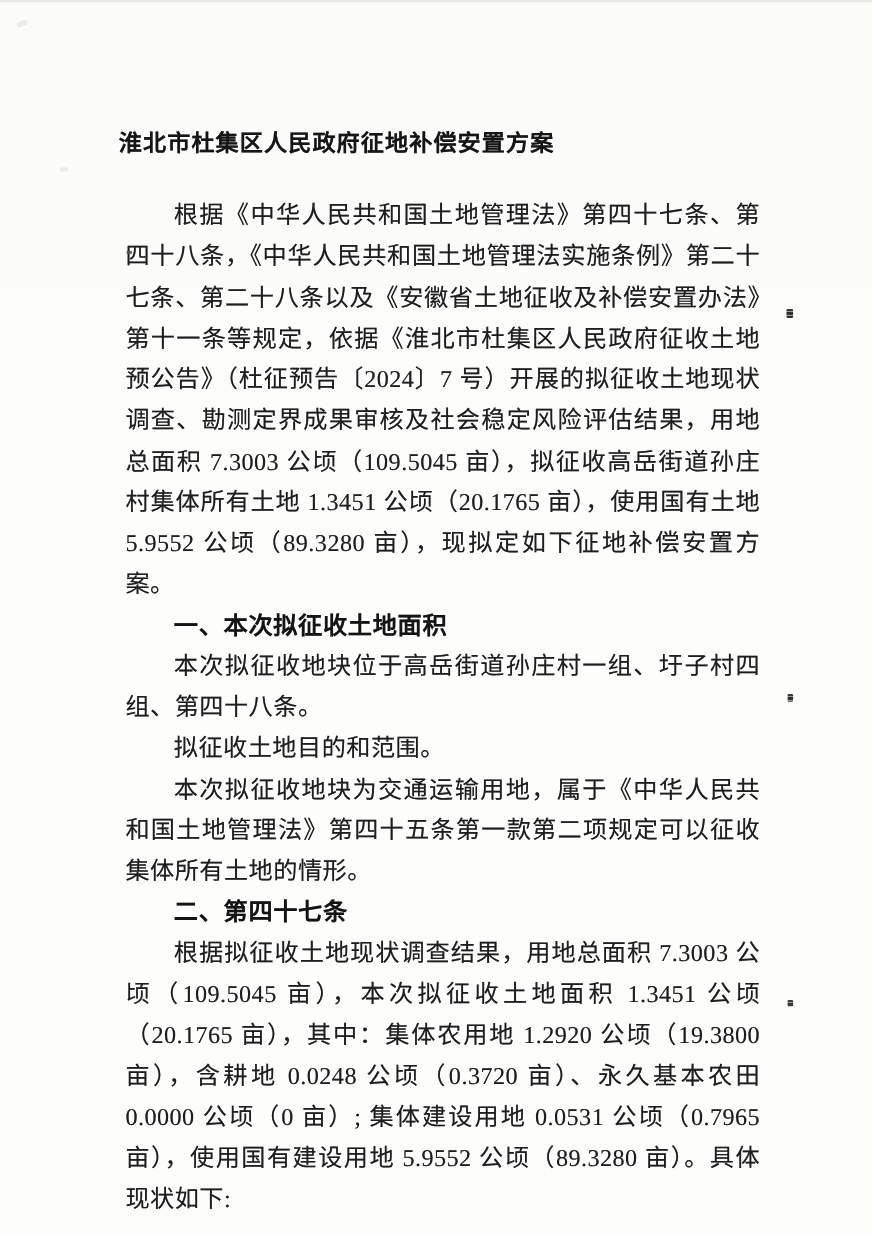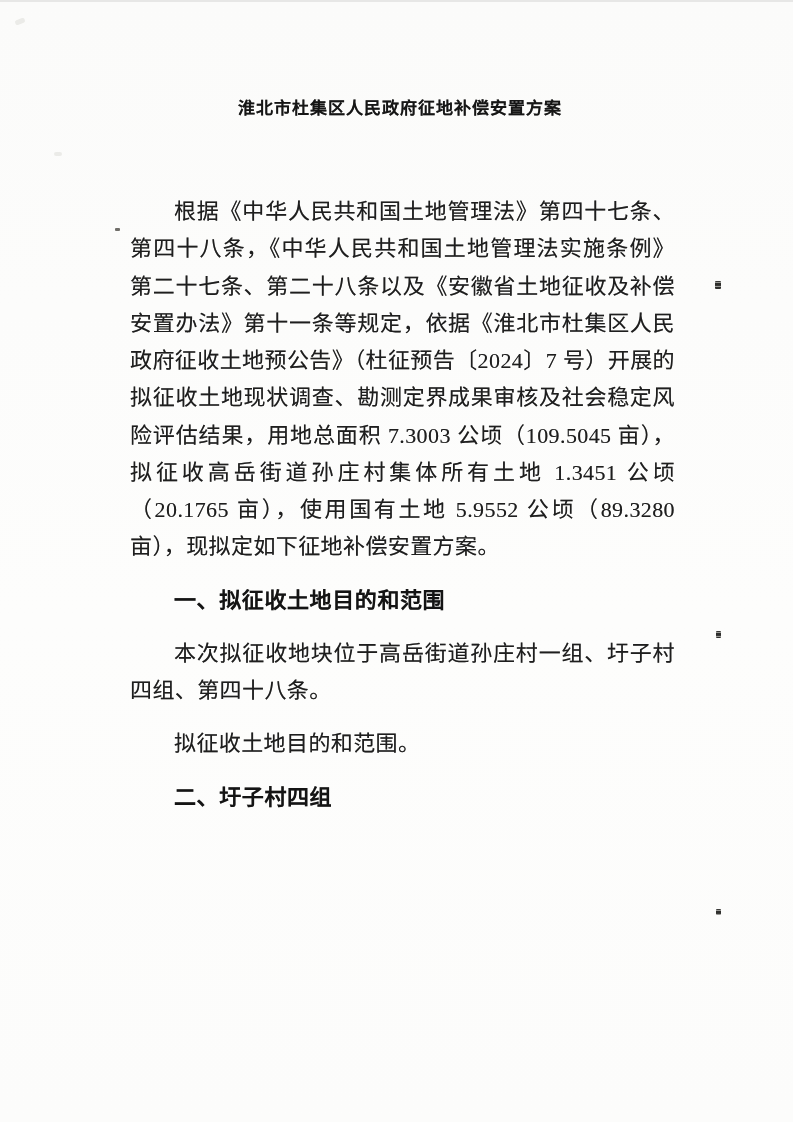--- a/index.html
+++ b/index.html
@@ -17,45 +17,45 @@
   }
   .top-edge {
     position: absolute;
     left: 0; top: 0;
     width: 100%; height: 2px;
     background: rgba(60,60,58,0.10);
   }
   .doc-title {
     position: absolute;
     left: 108px;
-    top: 79px;
+    top: 98px;
     width: 584px;
-    text-align: center;
+    text-align: left;
     font-family: "Liberation Sans", "DejaVu Sans", sans-serif;
     font-weight: 700;
-    font-size: 17px;
+    font-size: 21px;
     line-height: 38px;
     letter-spacing: 1px;
     color: #161616;
     text-shadow: 0 0 0.5px rgba(20,20,20,0.55);
   }
   .content {
     position: absolute;
     left: 114px;
     top: 177px;
     width: 577px;
     font-size: 22px;
     line-height: 37.25px;
     letter-spacing: 0.4px;
     color: #1e1e1e;
     text-align: justify;
     text-shadow: 0 0 0.5px rgba(30,30,30,0.5);
   }
   .content p {
-    margin: 16px;
+    margin: 0;
     padding: 0;
     text-indent: 2em;
   }
   .content p.heading {
     font-family: "Liberation Sans", "DejaVu Sans", sans-serif;
     font-weight: 700;
     letter-spacing: 0.6px;
     color: #141414;
     text-align: left;
   }
@@ -87,24 +87,26 @@
 <body>
 
 <div class="page">
 
   <div class="top-edge"></div>
 
   <h1 class="doc-title">淮北市杜集区人民政府征地补偿安置方案</h1>
 
   <div class="content">
     <p>根据《中华人民共和国土地管理法》第四十七条、第四十八条，《中华人民共和国土地管理法实施条例》第二十七条、第二十八条以及《安徽省土地征收及补偿安置办法》第十一条等规定，依据《淮北市杜集区人民政府征收土地预公告》（杜征预告〔2024〕7 号）开展的拟征收土地现状调查、勘测定界成果审核及社会稳定风险评估结果，用地总面积 7.3003 公顷（109.5045 亩），拟征收高岳街道孙庄村集体所有土地 1.3451 公顷（20.1765 亩），使用国有土地 5.9552 公顷（89.3280 亩），现拟定如下征地补偿安置方案。</p>
-    <p class="heading">一、拟征收土地目的和范围</p>
+    <p class="heading">一、本次拟征收土地面积</p>
     <p>本次拟征收地块位于高岳街道孙庄村一组、圩子村四组、第四十八条。</p>
     <p>拟征收土地目的和范围。</p>
-    <p class="heading">二、圩子村四组</p>
+    <p>本次拟征收地块为交通运输用地，属于《中华人民共和国土地管理法》第四十五条第一款第二项规定可以征收集体所有土地的情形。</p>
+    <p class="heading">二、第四十七条</p>
+    <p>根据拟征收土地现状调查结果，用地总面积 7.3003 公顷（109.5045 亩），本次拟征收土地面积 1.3451 公顷（20.1765 亩），其中：集体农用地 1.2920 公顷（19.3800 亩），含耕地 0.0248 公顷（0.3720 亩）、永久基本农田 0.0000 公顷（0 亩）; 集体建设用地 0.0531 公顷（0.7965 亩），使用国有建设用地 5.9552 公顷（89.3280 亩）。具体现状如下:</p>
   </div>
 
   <div class="speck speck-stripe" style="left:715px; top:281px; width:6px; height:8px;"></div>
   <div class="speck speck-stripe" style="left:716px; top:631px; width:5px; height:7px;"></div>
   <div class="speck speck-stripe" style="left:716px; top:909px; width:5px; height:6px;"></div>
   <div class="speck speck-dash" style="left:115px; top:228px; width:5px; height:3px;"></div>
   <div class="speck speck-faint" style="left:15px; top:19px; width:10px; height:5px; transform:rotate(-20deg);"></div>
   <div class="speck speck-faint" style="left:54px; top:152px; width:8px; height:4px;"></div>
 
 </div>

